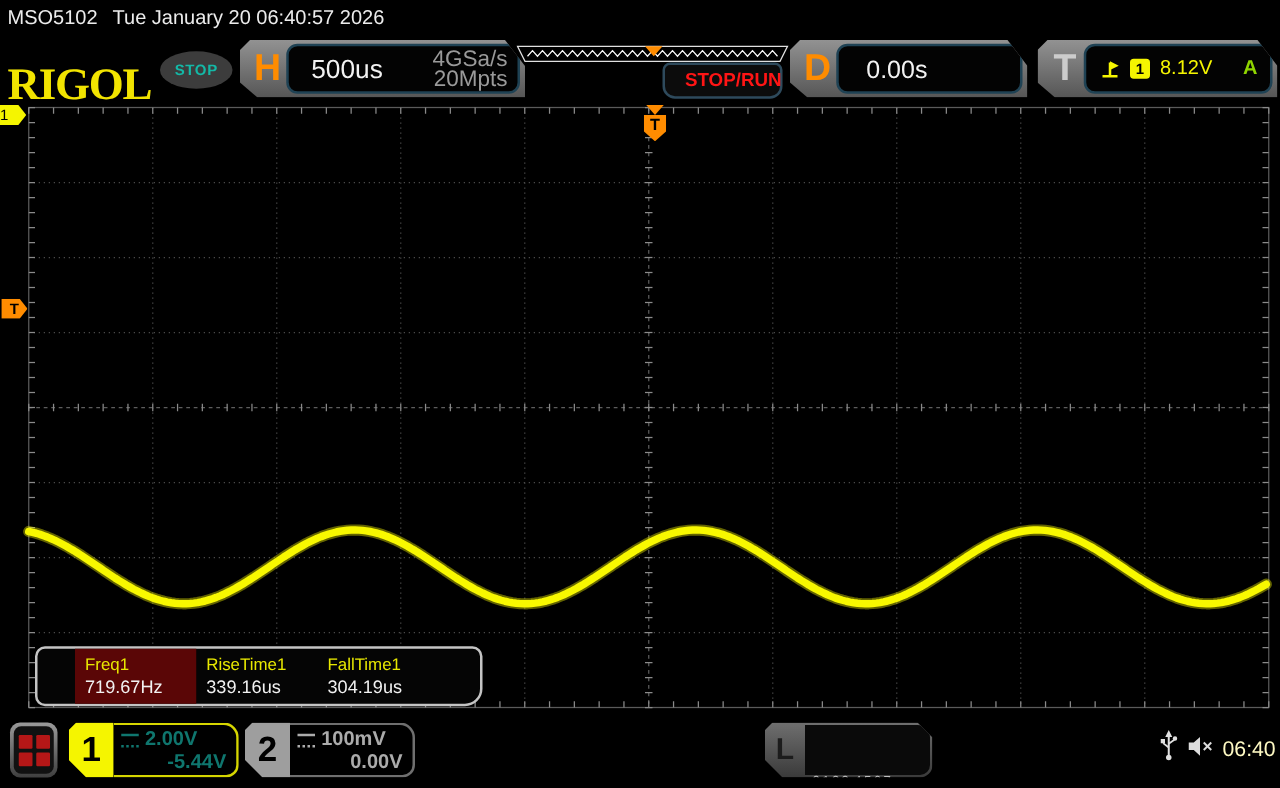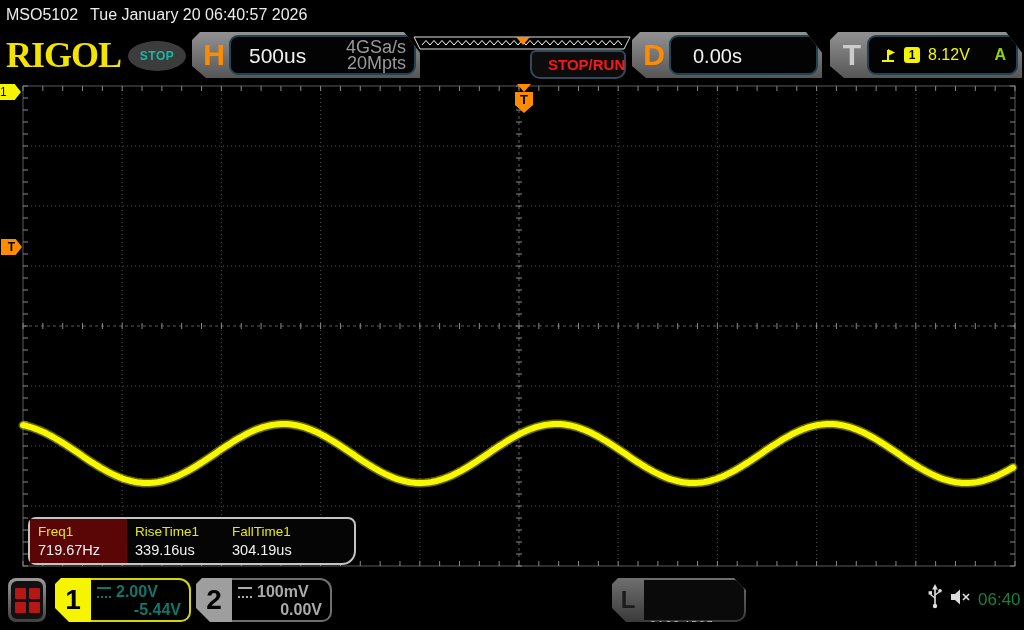--- a/index.html
+++ b/index.html
@@ -7,21 +7,21 @@
         font-family:"Liberation Sans",sans-serif;-webkit-font-smoothing:antialiased;}
 
   
   .titlebar{position:absolute;left:0;top:0;width:100%;height:30px;color:#ececec;
             font-size:16px;line-height:30px;}
   .titlebar .model{margin-left:6px;font-weight:400;}
   .titlebar .dt{margin-left:12px;}
 
   
   .toolbar{position:absolute;left:0;top:30px;width:1024px;height:54px;background:#000;}
-  .rigol{position:absolute;left:6px;top:4px;font-family:"Liberation Serif",serif;
+  .rigol{position:absolute;left:6px;top:16px;font-family:"Liberation Serif",serif;
          font-weight:bold;font-size:36px;color:#f2e400;letter-spacing:-1px;}
   .stopbadge{position:absolute;left:128px;top:11px;width:58px;height:30px;background:#3c3c3c;
              border-radius:50%;text-align:center;line-height:30px;font-size:12px;font-weight:bold;
              color:#14b8a6;letter-spacing:0.5px;}
   .block{position:absolute;top:2px;height:46px;background:linear-gradient(180deg,#929292,#565656);
          clip-path:polygon(8px 0,calc(100% - 16px) 0,100% 45%,100% 100%,14px 100%,0 calc(100% - 12px),0 8px);}
   .blk-letter{position:absolute;left:7px;top:4px;width:30px;text-align:center;font-size:30px;
               font-weight:bold;line-height:38px;}
   .orange{color:#ff8c00;}
   .grayletter{color:#cccccc;}
@@ -54,21 +54,21 @@
   .flag{position:absolute;background:#ff8c00;color:#000;font-weight:bold;text-align:center;}
   .trig-pos-flag{left:515px;top:8px;width:18px;height:21px;font-size:13px;line-height:16px;
                  clip-path:polygon(0 0,100% 0,100% 62%,50% 100%,0 62%);}
   .trig-lvl-flag{left:1px;top:155px;width:21px;height:16px;font-size:12px;line-height:16px;
                  clip-path:polygon(0 0,70% 0,100% 50%,70% 100%,0 100%);}
   .ch1-flag{left:1px;top:396px;width:21px;height:16px;font-size:12px;line-height:16px;
             background:#f5f500;clip-path:polygon(0 0,70% 0,100% 50%,70% 100%,0 100%);}
 
   
   .meas-panel{position:absolute;left:28px;top:433px;width:324px;height:44px;background:#050505;
-              border:2px solid #c4c4c4;border-radius:8px 8px 14px 8px;display:flex;}
+              border:2px solid #c4c4c4;border-radius:8px 8px 14px 8px;display:flex;padding-left:30px;}
   .meas-cell{width:97px;display:flex;flex-direction:column;justify-content:center;padding-left:8px;box-sizing:border-box;}
   .meas-cell.hl{background:#5a0606;}
   .meas-label{color:#e8e800;font-size:13.5px;line-height:18px;}
   .meas-value{color:#f2f2f2;font-size:14.5px;line-height:18px;}
 
   
   .bottombar{position:absolute;left:0;top:570px;width:1024px;height:60px;background:#000;}
   .menu-icon{position:absolute;left:8px;top:8px;width:38px;height:44px;
              background:linear-gradient(180deg,#9a9a9a,#3f3f3f);border-radius:8px;
              display:flex;align-items:center;justify-content:center;cursor:pointer;}
@@ -93,21 +93,21 @@
   .ch2 .ch-values{border-color:#6f6f6f;color:#ababab;}
   .l-block{position:absolute;left:612px;top:8px;height:44px;display:flex;cursor:pointer;
            background:linear-gradient(180deg,#6f6f6f,#3a3a3a);border-radius:6px 12px 10px 6px;
            clip-path:polygon(0 6px,6px 0,calc(100% - 12px) 0,100% 12px,100% 100%,14px 100%,0 calc(100% - 14px));}
   .l-badge{width:32px;font-size:24px;font-weight:bold;color:#1c1c1c;text-align:center;line-height:44px;}
   .l-box{width:100px;background:#0a0a0a;margin:2px 2px 2px 0;border-radius:0 10px 8px 0;
          color:#c2c2c2;font-size:10.5px;letter-spacing:-0.5px;padding:5px 0 0 6px;box-sizing:border-box;
          line-height:16px;white-space:pre;}
   .usb-icon{position:absolute;left:928px;top:14px;}
   .spk-icon{position:absolute;left:950px;top:18px;}
-  .clock{position:absolute;left:978px;top:0;height:60px;line-height:60px;color:#15803d;font-size:17px;}
+  .clock{position:absolute;left:978px;top:0;height:60px;line-height:60px;color:#fef9c3;font-size:17px;}
 </style>
 </head>
 <body>
 
 <div id="page">
 
   <div class="titlebar">
     <span class="model">MSO5102</span><span class="dt">Tue January 20 06:40:57 2026</span>
   </div>
 

